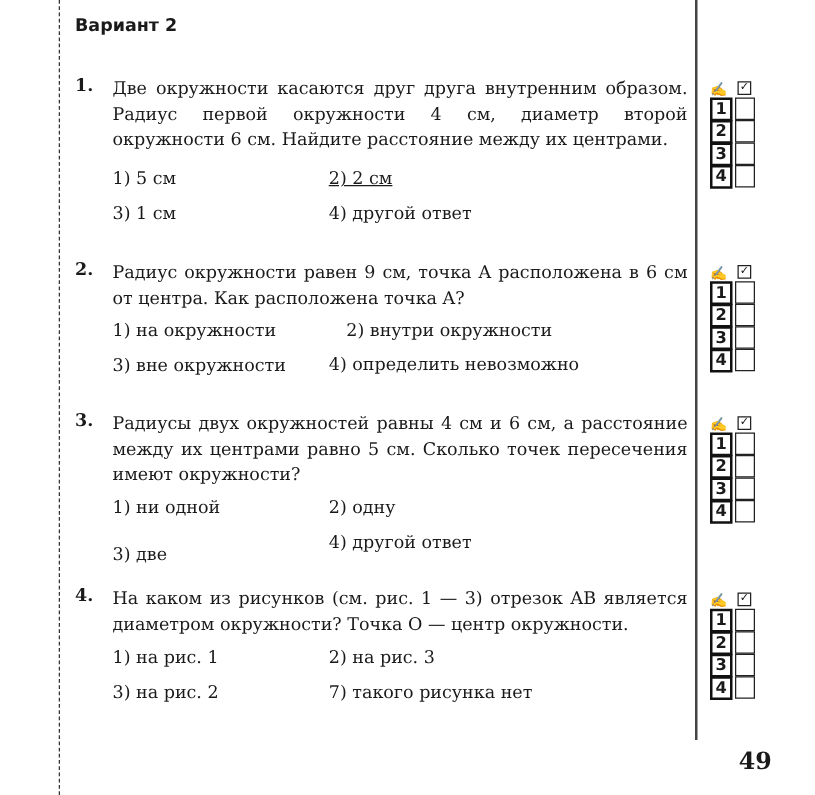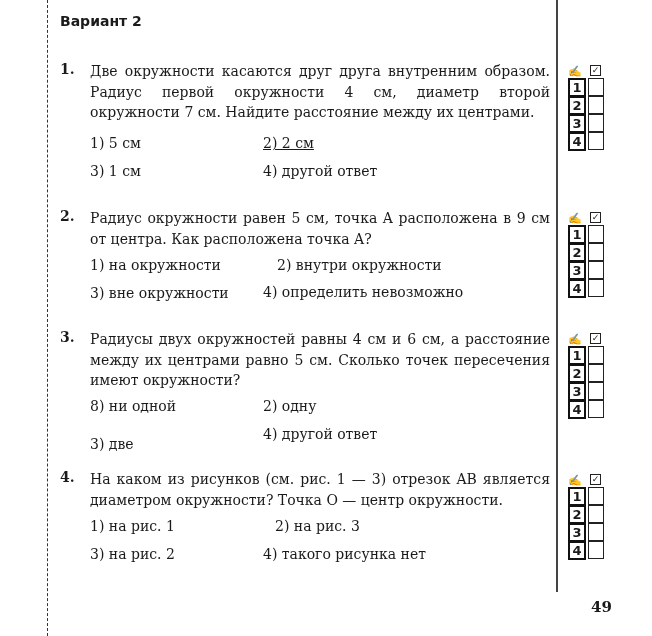--- a/index.html
+++ b/index.html
@@ -11,65 +11,65 @@
   .q-num { position:absolute; left:0; top:0; font-weight:bold; font-size:14px; }
   .q-text { position:absolute; left:30px; top:0; width:460px; font-size:14px; line-height:20.5px; text-align:justify; }
   .opt { position:absolute; font-size:14px; white-space:nowrap; }
   .answer-grid { position:absolute; left:568px; width:40px; }
   .grid-head { height:13px; position:relative; font-size:11px; }
   .pen-icon { position:absolute; left:0; top:0; font-size:11px; }
   .check-icon { position:absolute; left:22px; top:0; width:9px; height:9px; border:1px solid #222; font-size:9px; line-height:9px; text-align:center; font-family:"DejaVu Sans", sans-serif; }
   .row { height:18px; position:relative; }
   .num-box { position:absolute; left:0; top:0; width:14px; height:15px; border:2px solid #111; font-family:"DejaVu Sans", sans-serif; font-weight:bold; font-size:13px; line-height:15px; text-align:center; }
   .ans-box { position:absolute; left:20px; top:0; width:14px; height:16px; border:1.5px solid #222; }
-  .page-num { position:absolute; left:591px; top:598px; font-size:15px; font-weight:bold; }
+  .page-num { position:absolute; left:591px; top:598px; font-size:19px; font-weight:bold; }
 </style>
 </head>
 <body>
 
 <div class="cut-line"></div>
 <div class="right-rule"></div>
 
 <div class="title">Вариант 2</div>
 
 <div class="q" style="top:61px;">
   <div class="q-num">1.</div>
-  <div class="q-text">Две окружности касаются друг друга внутренним образом. Радиус первой окружности 4 см, диаметр второй окружности 7 см. Найдите расстояние между их центрами.</div>
+  <div class="q-text">Две окружности касаются друг друга внутренним образом. Радиус первой окружности 4 см, диаметр второй окружности 6 см. Найдите расстояние между их центрами.</div>
 </div>
 <div class="opt" style="left:90px;top:135px;">1) 5 см</div>
 <div class="opt" style="left:263px;top:135px;text-decoration:underline;">2) 2 см</div>
 <div class="opt" style="left:90px;top:163px;">3) 1 см</div>
 <div class="opt" style="left:263px;top:163px;">4) другой ответ</div>
 
 <div class="q" style="top:208px;">
   <div class="q-num">2.</div>
-  <div class="q-text">Радиус окружности равен 5 см, точка A расположена в 9 см от центра. Как расположена точка A?</div>
+  <div class="q-text">Радиус окружности равен 9 см, точка A расположена в 6 см от центра. Как расположена точка A?</div>
 </div>
 <div class="opt" style="left:90px;top:257px;">1) на окружности</div>
 <div class="opt" style="left:263px;top:257px;margin-left:14px;">2) внутри окружности</div>
 <div class="opt" style="left:90px;top:285px;">3) вне окружности</div>
 <div class="opt" style="left:263px;top:284px;">4) определить невозможно</div>
 
 <div class="q" style="top:329px;">
   <div class="q-num">3.</div>
   <div class="q-text">Радиусы двух окружностей равны 4 см и 6 см, а расстояние между их центрами равно 5 см. Сколько точек пересечения имеют окружности?</div>
 </div>
-<div class="opt" style="left:90px;top:398px;">8) ни одной</div>
+<div class="opt" style="left:90px;top:398px;">1) ни одной</div>
 <div class="opt" style="left:263px;top:398px;">2) одну</div>
 <div class="opt" style="left:90px;top:426px;margin-top:10px;">3) две</div>
 <div class="opt" style="left:263px;top:426px;">4) другой ответ</div>
 
 <div class="q" style="top:469px;">
   <div class="q-num">4.</div>
   <div class="q-text">На каком из рисунков (см. рис. 1 — 3) отрезок AB является диаметром окружности? Точка O — центр окружности.</div>
 </div>
 <div class="opt" style="left:90px;top:518px;">1) на рис. 1</div>
-<div class="opt" style="left:263px;top:518px;margin-left:12px;">2) на рис. 3</div>
+<div class="opt" style="left:263px;top:518px;">2) на рис. 3</div>
 <div class="opt" style="left:90px;top:546px;">3) на рис. 2</div>
-<div class="opt" style="left:263px;top:546px;">4) такого рисунка нет</div>
+<div class="opt" style="left:263px;top:546px;">7) такого рисунка нет</div>
 
 <div class="answer-grid" style="top:65px;">
   <div class="grid-head">
     <span class="pen-icon">✍</span>
     <span class="check-icon">✓</span>
   </div>
   <div class="row">
       <span class="num-box">1</span>
       <span class="ans-box"></span>
     </div>

